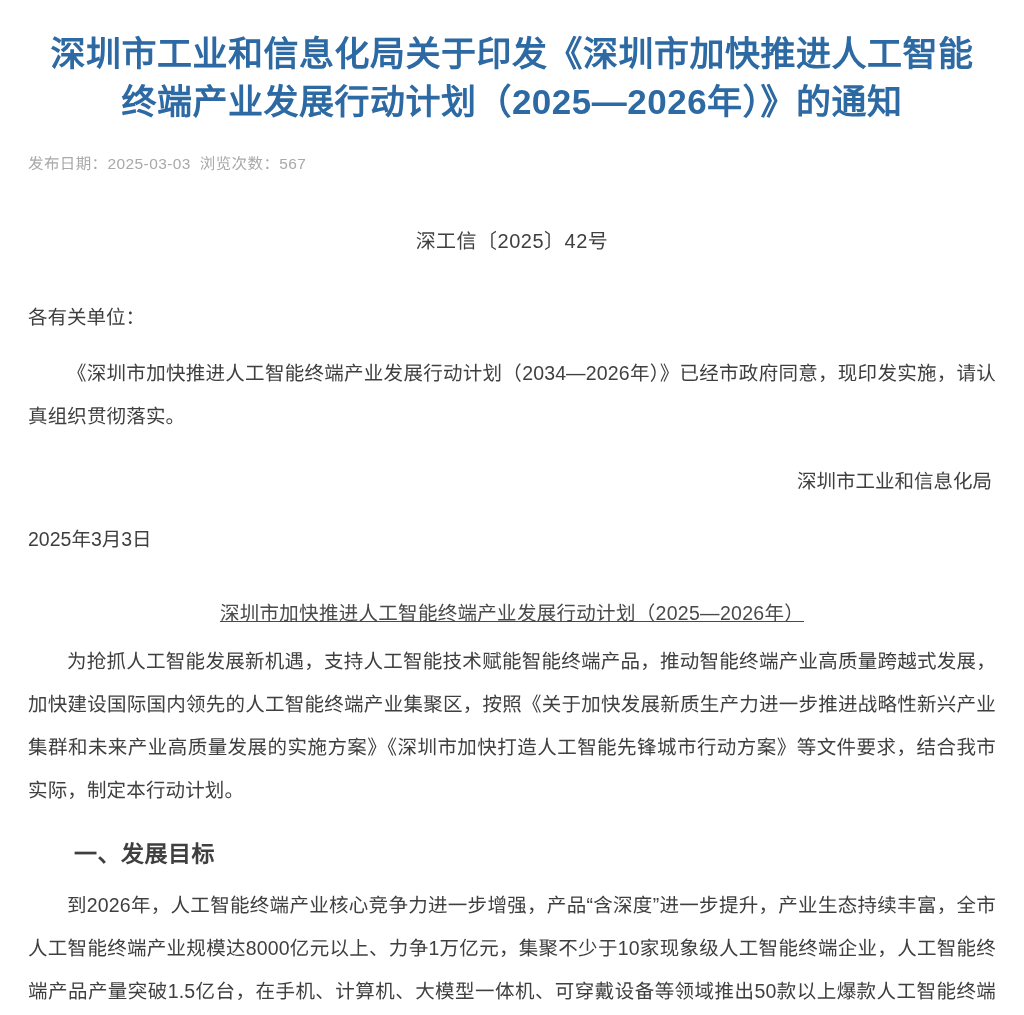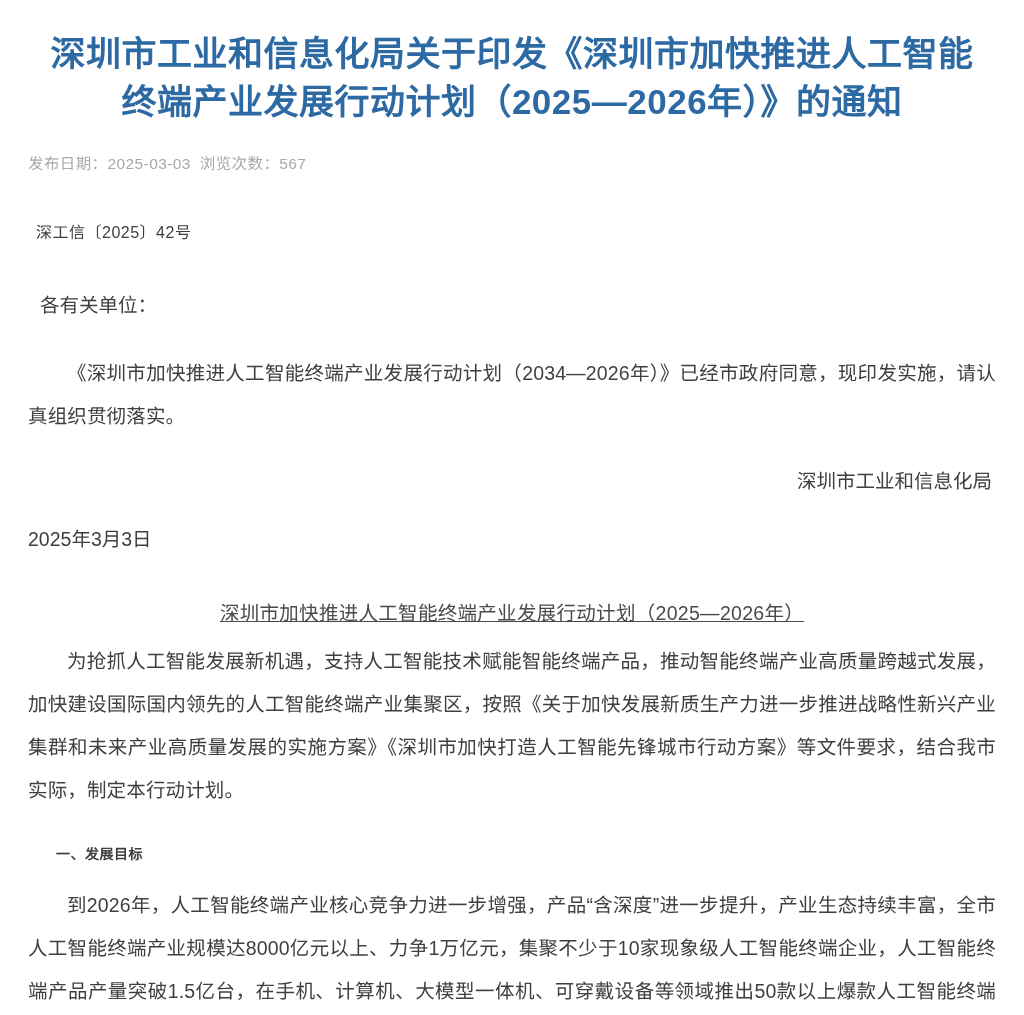--- a/index.html
+++ b/index.html
@@ -55,31 +55,32 @@
     color: #a9a9a9;
     letter-spacing: 0.4px;
   }
   .doc-meta .meta-gap {
     display: inline-block;
     width: 9px;
   }
 
   
   .doc-number {
-    margin: 8px;
+    margin: 16px;
     padding-top: 35px;
-    font-size: 16px;
+    text-align: center;
+    font-size: 20px;
     line-height: 30px;
     color: #3f3f3f;
     letter-spacing: 0.5px;
   }
 
   
   .salutation {
-    margin: 12px;
+    margin: 0;
     padding-top: 28px;
     font-size: 19.5px;
     line-height: 34px;
     color: #3f3f3f;
     text-align: left;
   }
 
   
   .body-para {
     margin: 0;
@@ -125,21 +126,21 @@
     line-height: 34px;
     color: #4a4a4a;
     letter-spacing: 0.3px;
     text-decoration: underline;
   }
 
   
   .section-heading {
     margin: 0;
     padding-top: 22px;
-    font-size: 14px;
+    font-size: 23px;
     line-height: 40px;
     color: #3f3f3f;
     text-indent: 2em;
     letter-spacing: 0.5px;
   }
 </style>
 </head>
 <body>
 
 <div class="page">

